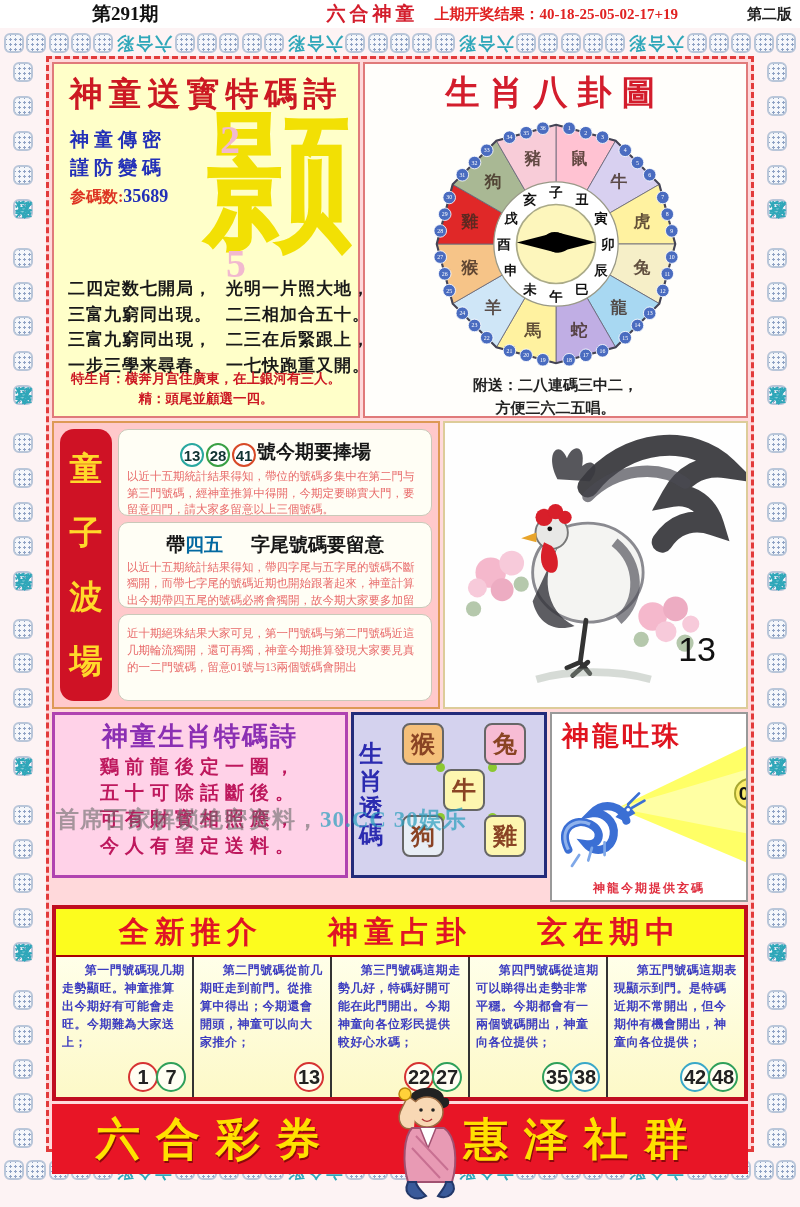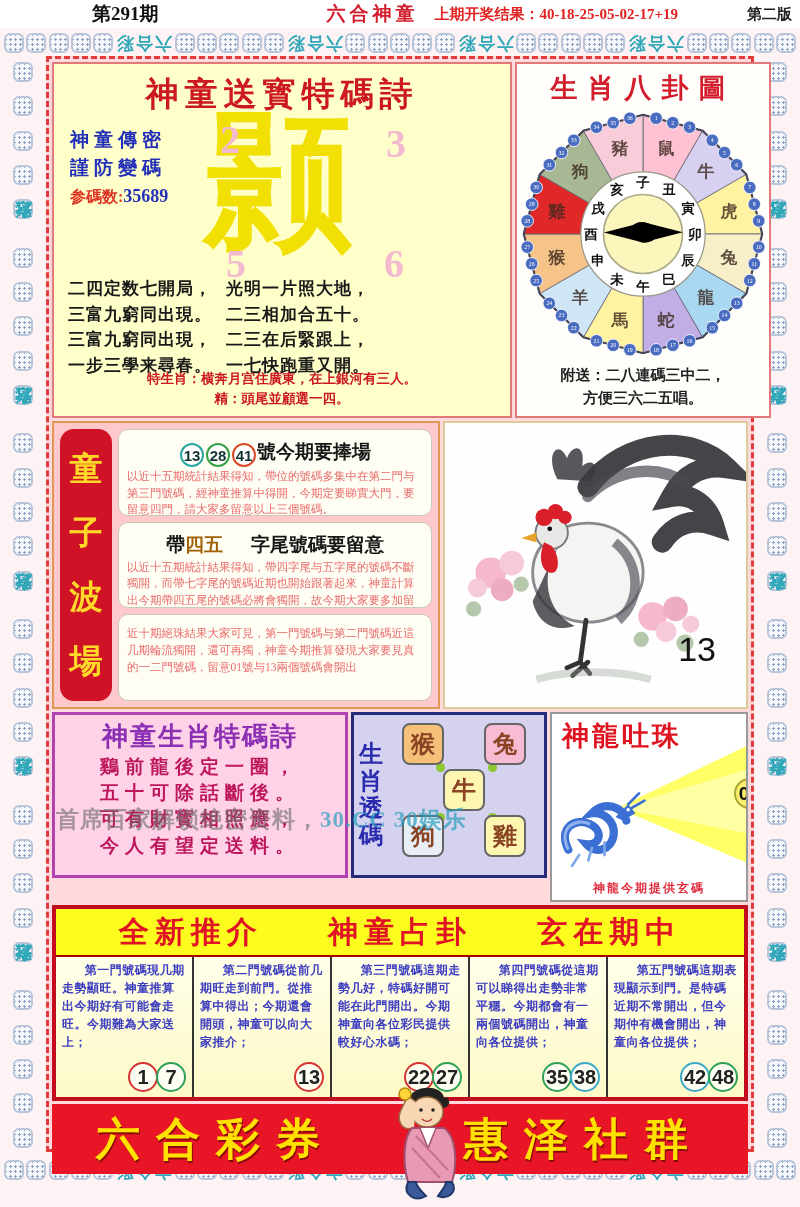--- a/index.html
+++ b/index.html
@@ -27,33 +27,33 @@
     background-image:radial-gradient(#8fa2c4 1.2px, transparent 1.4px); background-size:5px 5px; background-position:2px 2px; flex:none;}
   .strip-text { color:#2fa7b9; font-weight:bold; font-size:17px; transform:rotate(180deg); letter-spacing:2px; flex:none;}
   .strip-v .strip-text { writing-mode:vertical-rl; letter-spacing:0; line-height:1; }
 
   
   #content { position:absolute; left:46px; top:56px; width:708px; height:1096px;
     border:3px dashed #e23b3b; background:#ffd9db; padding:3px; display:flex; flex-direction:column; gap:3px;}
   .row { display:flex; gap:3px; }
 
   
-  #poem-panel { width:460px; height:356px; background:#ffffc9; border:2px solid #e07a7a; position:relative; flex:none;}
+  #poem-panel { width:308px; height:356px; background:#ffffc9; border:2px solid #e07a7a; position:relative; flex:none;}
   .pp-title { text-align:center; margin-top:8px; font-size:33px; font-weight:bold; color:#cc1822; letter-spacing:6px;}
   .pp-sub { position:absolute; left:16px; top:62px; font-size:19px; font-weight:bold; color:#2330b8; letter-spacing:5px; line-height:1.45;}
   .pp-code { position:absolute; left:16px; top:122px; font-size:16px; font-weight:bold; color:#d32; }
   .pp-code b { color:#2330b8; font-size:18px;}
   .pp-big { position:absolute; left:150px; top:44px; font-size:148px; line-height:1; font-weight:bold; color:#f2e004;}
   .pp-num { position:absolute; font-size:40px; font-weight:bold; color:#f2b9cf; }
   .pp-poem { position:absolute; top:212px; left:14px; width:360px; display:flex; gap:14px;}
   .pp-col { font-size:17px; font-weight:bold; color:#191919; line-height:1.5; letter-spacing:1px; white-space:nowrap;}
   .pp-hint { position:absolute; left:0; width:100%; text-align:center; font-size:13.5px; font-weight:bold; color:#cc1822;}
 
   #bagua-panel { flex:1; height:356px; background:#fffefb; border:2px solid #e07a7a; position:relative; text-align:center;}
-  .bg-title { margin-top:6px; font-size:27px; font-weight:bold; color:#d31d2c; letter-spacing:10px;}
+  .bg-title { margin-top:6px; font-size:34px; font-weight:bold; color:#d31d2c; letter-spacing:10px;}
   #wheel-wrap { margin-top:2px; }
   .bg-note { font-size:15px; font-weight:bold; color:#222; line-height:1.5;}
 
   
   #wave-panel { width:388px; height:288px; background:#ffc9cb; border:2px solid #d95; position:relative; flex:none;
     display:flex; padding:6px; gap:6px;}
   .wave-bar { width:52px; background:#cf1225; border-radius:14px; display:flex; flex-direction:column;
     align-items:center; justify-content:space-around; padding:8px 0; flex:none;}
   .wave-bar span { color:#ffd92a; font-size:33px; font-weight:bold; line-height:1;}
   .wave-boxes { flex:1; display:flex; flex-direction:column; gap:6px;}
@@ -422,21 +422,21 @@
             <span>子</span>
             <span>波</span>
             <span>場</span>
           </div>
         <div class="wave-boxes" id="wave-boxes">
             <div class="wbox">
               <div class="wbox-title"><span class="wnum" style="border-color: rgb(42, 168, 160);">13</span><span class="wnum" style="border-color: rgb(58, 160, 69);">28</span><span class="wnum" style="border-color: rgb(216, 74, 40);">41</span><span style="color: rgb(22, 22, 22);">號今期要捧場</span></div>
               <div class="wbox-body">以近十五期統計結果得知，帶位的號碼多集中在第二門与第三門號碼，經神童推算中得開，今期定要睇實大門，要留意四門，請大家多留意以上三個號碼。</div>
             </div>
             <div class="wbox">
-              <div class="wbox-title"><span style="color: rgb(22, 22, 22);">帶</span><span style="color: #a16207;">四五</span><span style="color: rgb(22, 22, 22); margin-left: 28px;">字尾號碼要留意</span></div>
+              <div class="wbox-title"><span style="color: rgb(22, 22, 22);">帶</span><span style="color: #0369a1;">四五</span><span style="color: rgb(22, 22, 22); margin-left: 28px;">字尾號碼要留意</span></div>
               <div class="wbox-body">以近十五期統計結果得知，帶四字尾与五字尾的號碼不斷獨開，而帶七字尾的號碼近期也開始跟著起來，神童計算出今期帶四五尾的號碼必將會獨開，故今期大家要多加留意四五尾。</div>
             </div>
             <div class="wbox">
               <div class="wbox-body">近十期絕珠結果大家可見，第一門號碼与第二門號碼近這几期輪流獨開，還可再獨，神童今期推算發現大家要見真的一二門號碼，留意01號与13兩個號碼會開出</div>
             </div>
           </div>
       </div>
       <div id="rooster-panel">
         <svg width="100%" height="100%" viewBox="0 0 316 284">
           <g opacity="0.55">

